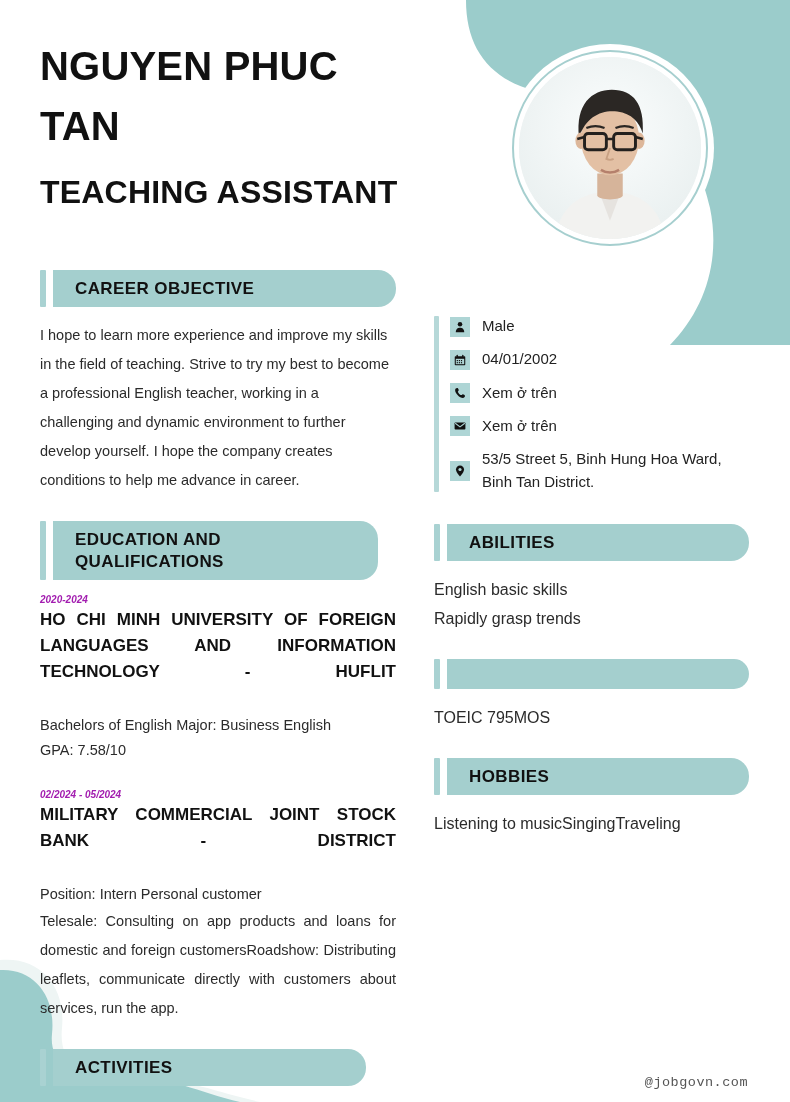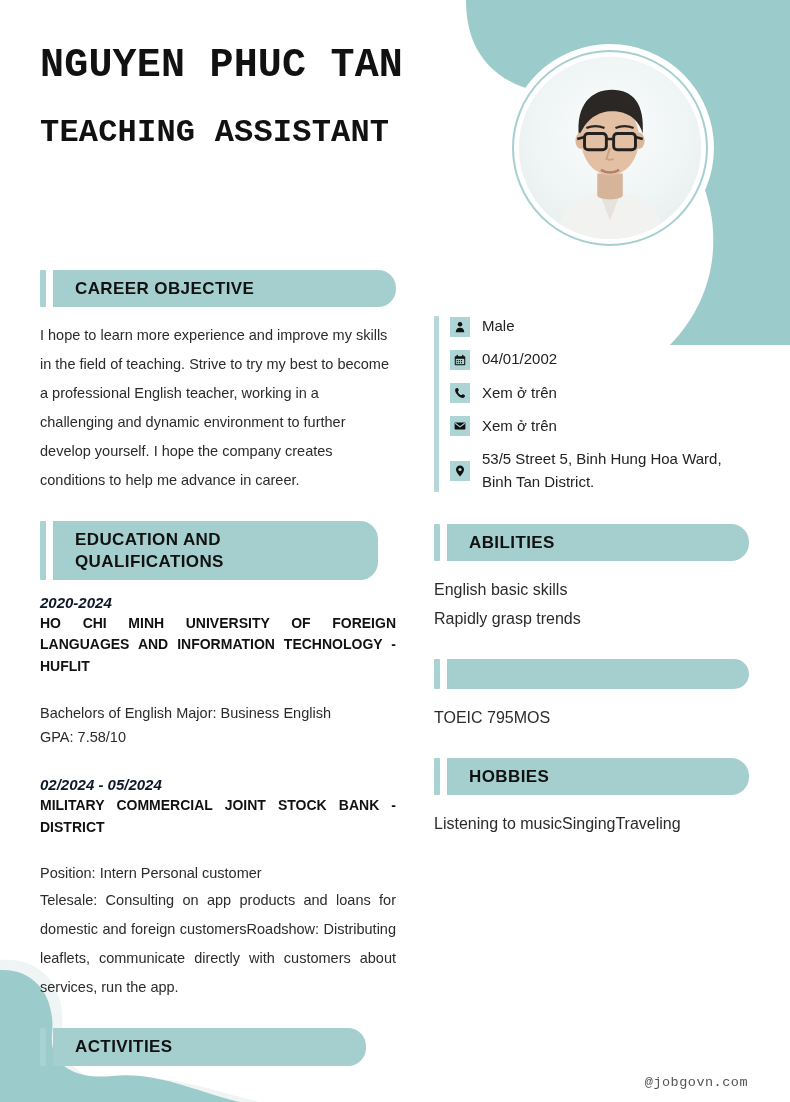--- a/index.html
+++ b/index.html
@@ -37,21 +37,20 @@
     height: 150px;
   }
 
   
   .header {
     position: absolute;
     left: 40px;
     top: 36px;
     width: 370px;
     z-index: 5;
-    font-family: Liberation Mono, monospace;
   }
   .full-name {
     font-size: 40px;
     font-weight: bold;
     line-height: 1.5;
     letter-spacing: 0.2px;
     color: #111111;
     margin: 0;
   }
   .job-title {
@@ -151,28 +150,28 @@
     font-size: 14.5px;
     line-height: 2.0;
     color: #2b2b2b;
     margin: 0;
   }
 
   .block { margin-bottom: 26px; }
   .block-last { margin-bottom: 0; }
 
   .date-line {
-    font-size: 15px;
+    font-size: 10px;
     font-style: italic;
     font-weight: bold;
-    color: #0f172a;
+    color: #a21caf;
     margin: 0 0 2px 0;
   }
   .org-line {
-    font-size: 14px;
+    font-size: 17px;
     font-weight: bold;
     color: #111111;
     margin: 0 0 1px 0;
     text-align: justify;
     line-height: 1.55;
   }
   .org-line::after {
     content: "";
     display: inline-block;
     width: 100%;

